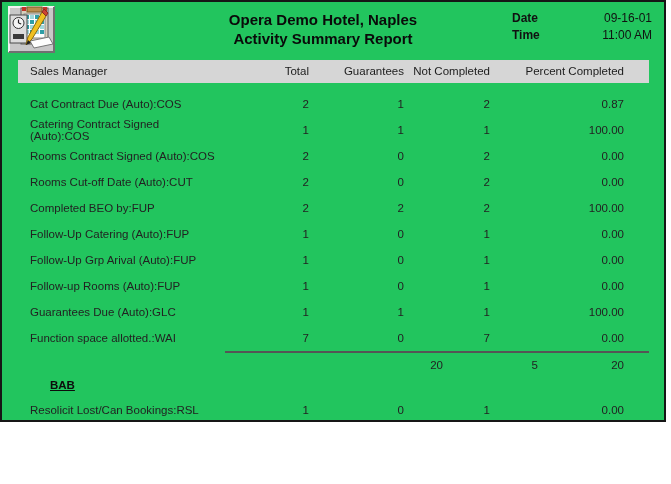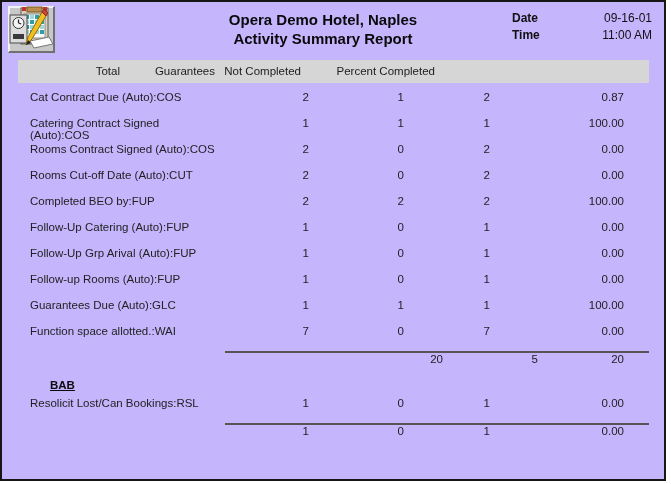--- a/index.html
+++ b/index.html
@@ -4,23 +4,23 @@
 <style>
   html,body { margin:0; padding:0; }
   body {
     width:671px; height:484px; position:relative;
     background:#ffffff;
     font-family:"Liberation Sans", sans-serif;
     color:#111;
   }
   .frame {
     position:absolute; left:0; top:0;
-    width:666px; height:481px;
+    width:666px; height:422px;
     border:2px solid #161616;
-    background:#c4b5fd;
+    background:#22c55e;
     box-sizing:border-box;
     overflow:hidden;
   }
   .report-header { position:relative; height:52px; }
   .icon-box { position:absolute; left:6px; top:4px; width:47px; height:47px; }
   .title-block {
     position:absolute; left:150px; right:170px; top:8px;
     text-align:center; font-weight:bold; font-size:15px; line-height:19px; color:#0a0a0a;
   }
   .datetime { position:absolute; right:12px; top:8px; width:140px; font-size:12px; line-height:17px; }
@@ -38,21 +38,21 @@
   .w-comp    { width:95px; }
   .w-notcomp { width:86px; }
   .w-pct     { width:134px; }
   .report-body { margin:0 15px 0 16px; padding-top:8px; }
   .group-header {
     font-size:11.5px; font-weight:bold; text-decoration:underline;
     margin:10px 0 6px 12px; color:#0c0c0c;
   }
   .group-header:not(:first-child) { margin-top:2px;margin-left:32px; }
   .row {
-    display:flex; height:26px;
+    display:flex; align-items:center; height:26px;
     padding:0 25px 0 12px; font-size:11.5px; color:#222;
   }
   .row .r-label { flex:1; }
   .totals-rule { border-top:2px solid #555; margin-left:207px; }
   .totals-row { height:24px; }
 </style>
 </head>
 <body>
 
 <div class="frame">
@@ -107,20 +107,21 @@
         <span class="dt-value">09-16-01</span>
       </div>
       <div class="dt-row">
         <span class="dt-label">Time</span>
         <span class="dt-value">11:00 AM</span>
       </div>
     </div>
   </div>
 
   <div class="col-band">
+    <span class="c-label">Sales Manager</span>
     <span class="cnum w-total">Total</span>
     <span class="cnum w-comp">Guarantees</span>
     <span class="cnum w-notcomp">Not Completed</span>
     <span class="cnum w-pct">Percent Completed</span>
   </div>
 
   <div class="report-body" id="report-body">
       <div class="row">
         <span class="r-label">Cat Contract Due (Auto):COS</span>
         <span class="cnum w-total">2</span>

